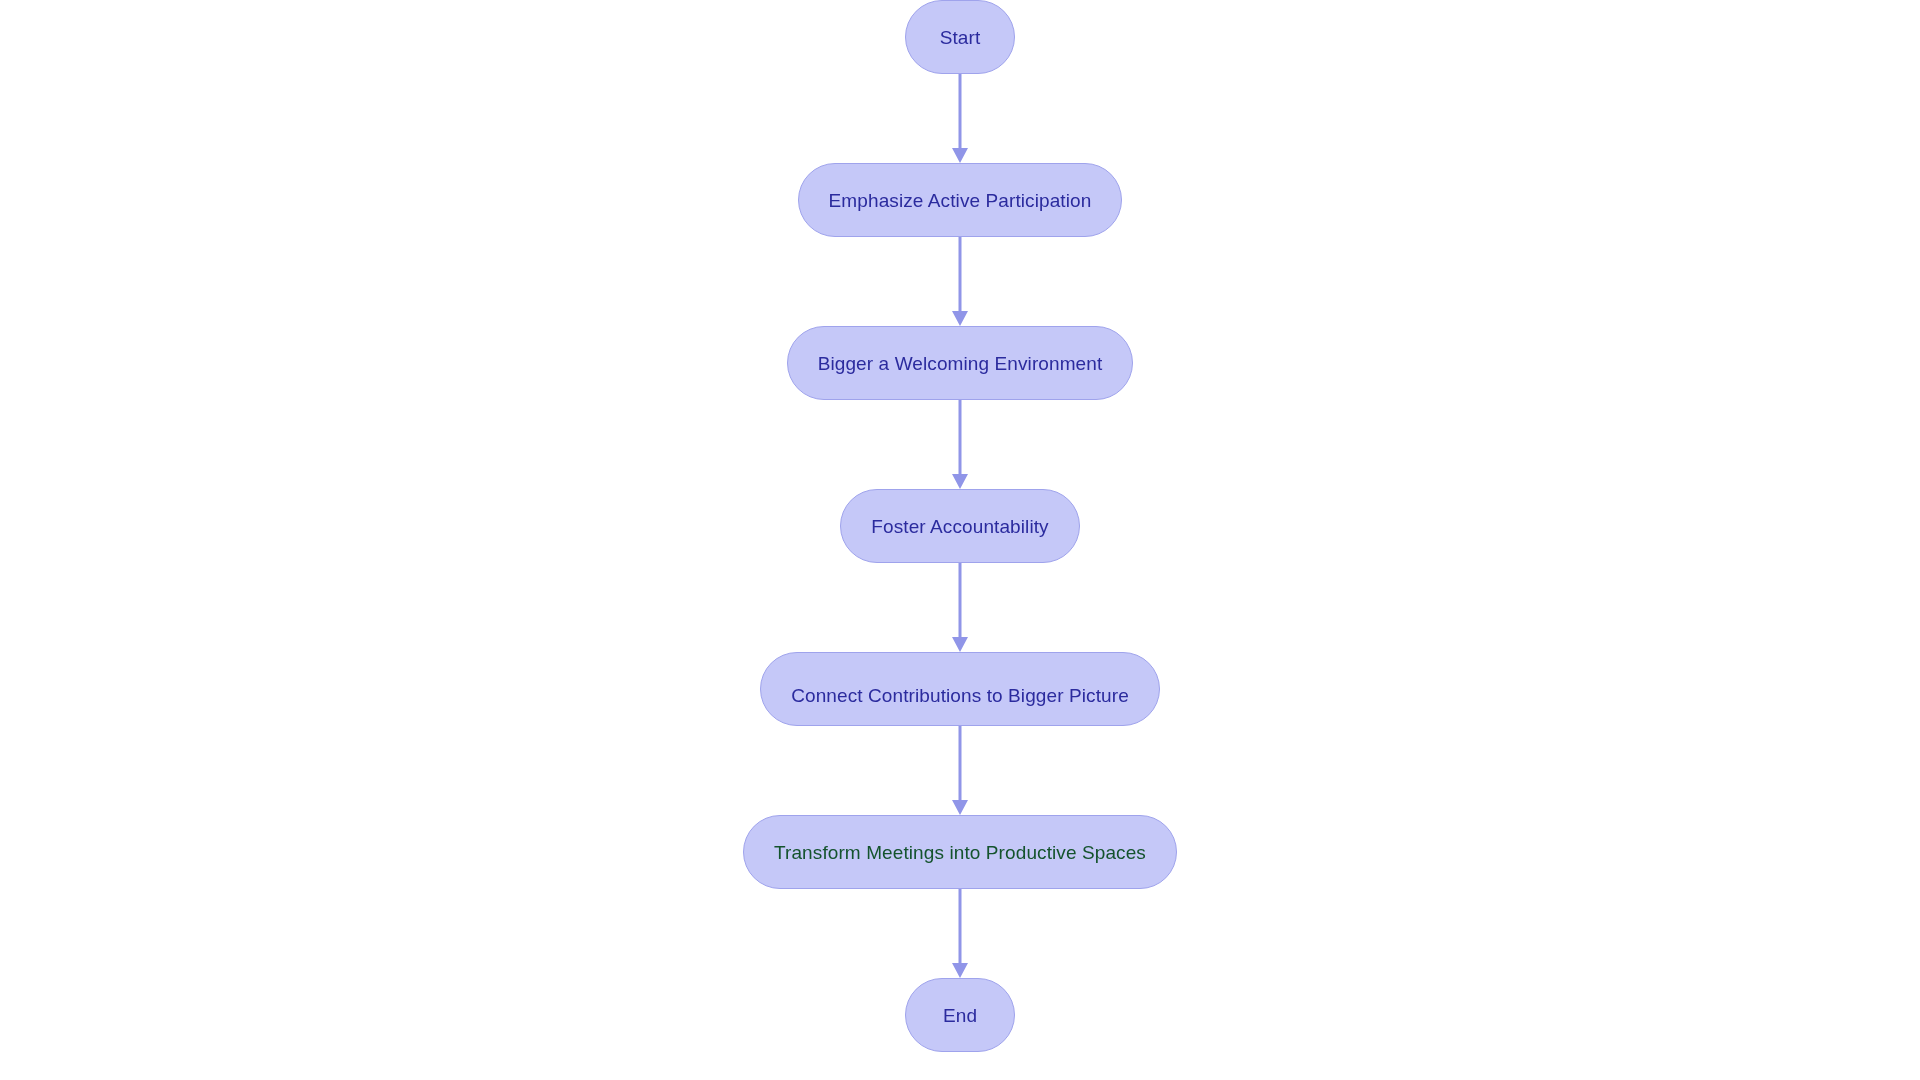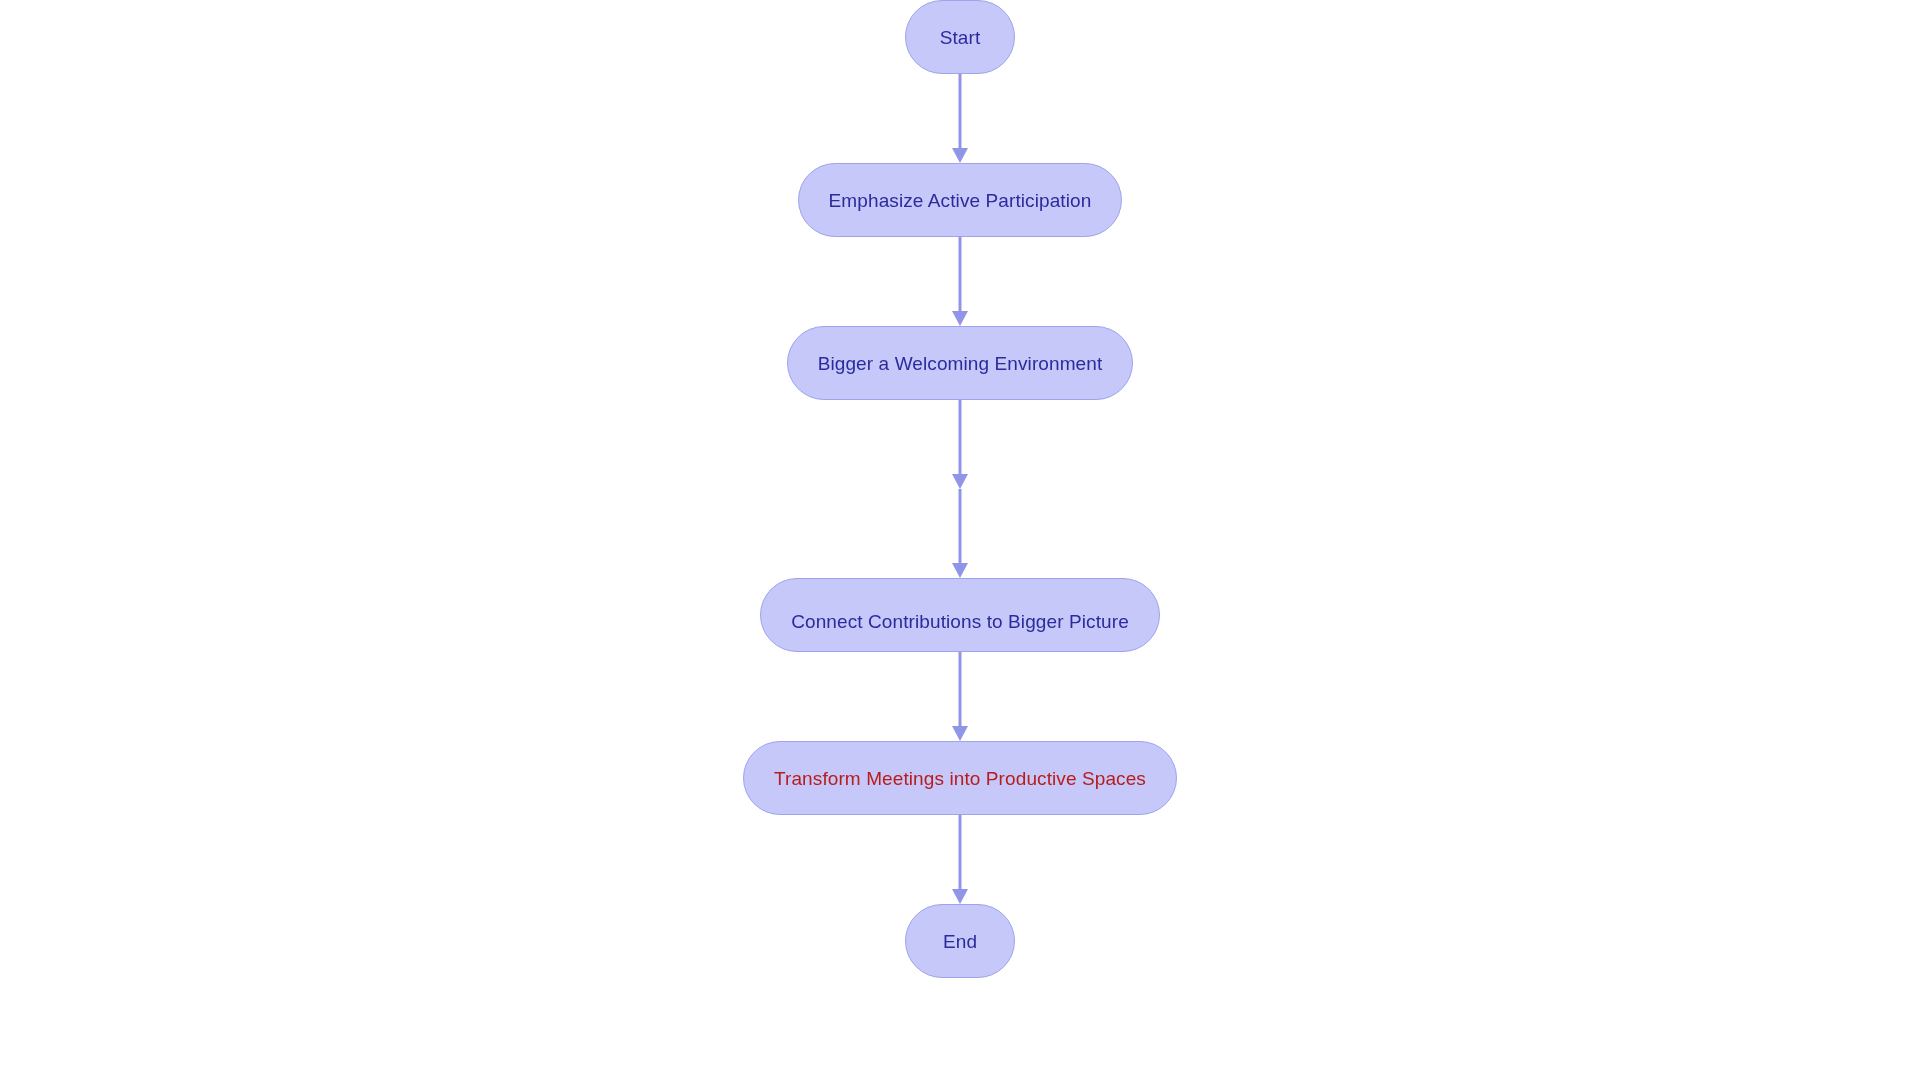--- a/index.html
+++ b/index.html
@@ -115,37 +115,40 @@
 
     <div class="node" style="background: rgb(197, 200, 248); border-color: rgb(159, 163, 236);">
       <span class="node-label" style="color: rgb(43, 43, 158);">Bigger a Welcoming Environment</span>
     </div>
 
     <div class="connector">
       <div class="line" style="background: rgb(144, 149, 232);"></div>
       <div class="arrowhead" style="border-top-color: rgb(144, 149, 232);"></div>
     </div>
 
+    <div class="node" style="background: rgb(197, 200, 248); border-color: rgb(159, 163, 236);">
+      <span class="node-label" style="color: rgb(43, 43, 158);">Foster Accountability</span>
+    </div>
 
     <div class="connector">
       <div class="line" style="background: rgb(144, 149, 232);"></div>
       <div class="arrowhead" style="border-top-color: rgb(144, 149, 232);"></div>
     </div>
 
     <div class="node" style="background: rgb(197, 200, 248); border-color: rgb(159, 163, 236);">
       <span class="node-label" style="color: rgb(43, 43, 158); margin-top: 12px;">Connect Contributions to Bigger Picture</span>
     </div>
 
     <div class="connector">
       <div class="line" style="background: rgb(144, 149, 232);"></div>
       <div class="arrowhead" style="border-top-color: rgb(144, 149, 232);"></div>
     </div>
 
     <div class="node" style="background: rgb(197, 200, 248); border-color: rgb(159, 163, 236);">
-      <span class="node-label" style="color: #b91c1c;">Transform Meetings into Productive Spaces</span>
+      <span class="node-label" style="color: #14532d;">Transform Meetings into Productive Spaces</span>
     </div>
 
     <div class="connector">
       <div class="line" style="background: rgb(144, 149, 232);"></div>
       <div class="arrowhead" style="border-top-color: rgb(144, 149, 232);"></div>
     </div>
 
     <div class="node terminal" style="background: rgb(197, 200, 248); border-color: rgb(159, 163, 236); justify-content: center;">
       <span class="node-label" style="color: rgb(43, 43, 158);">End</span>
     </div>

